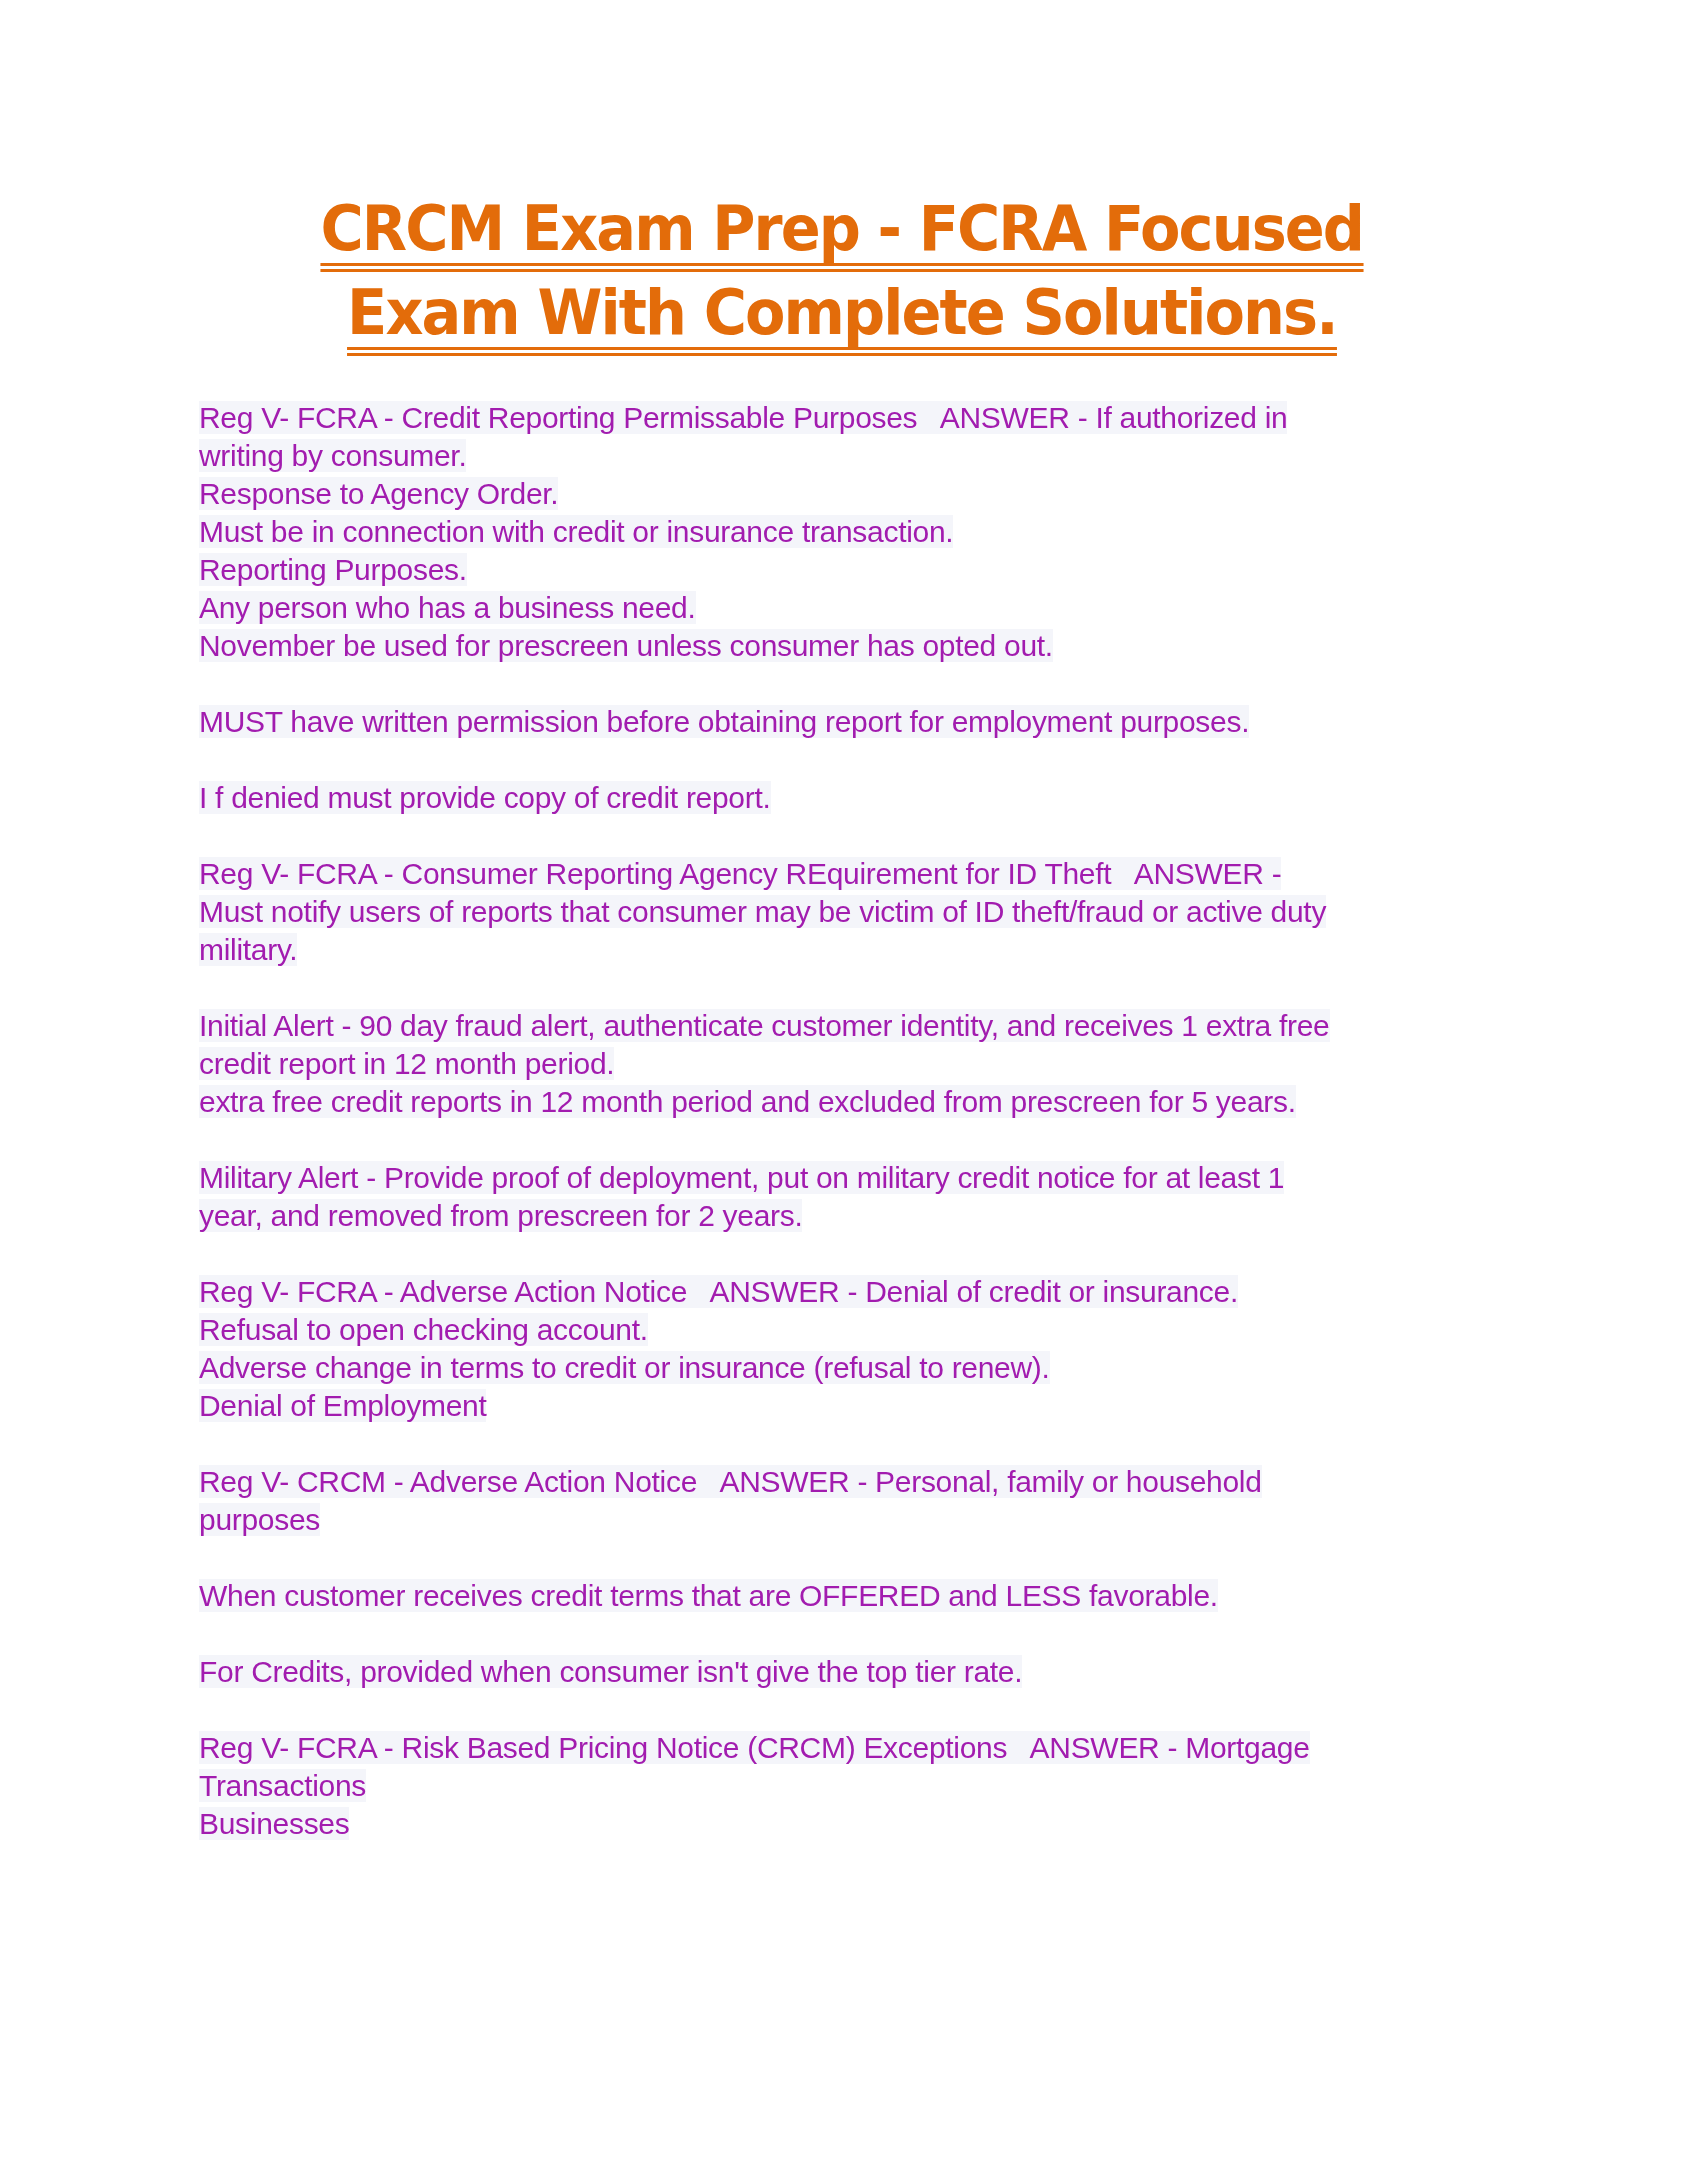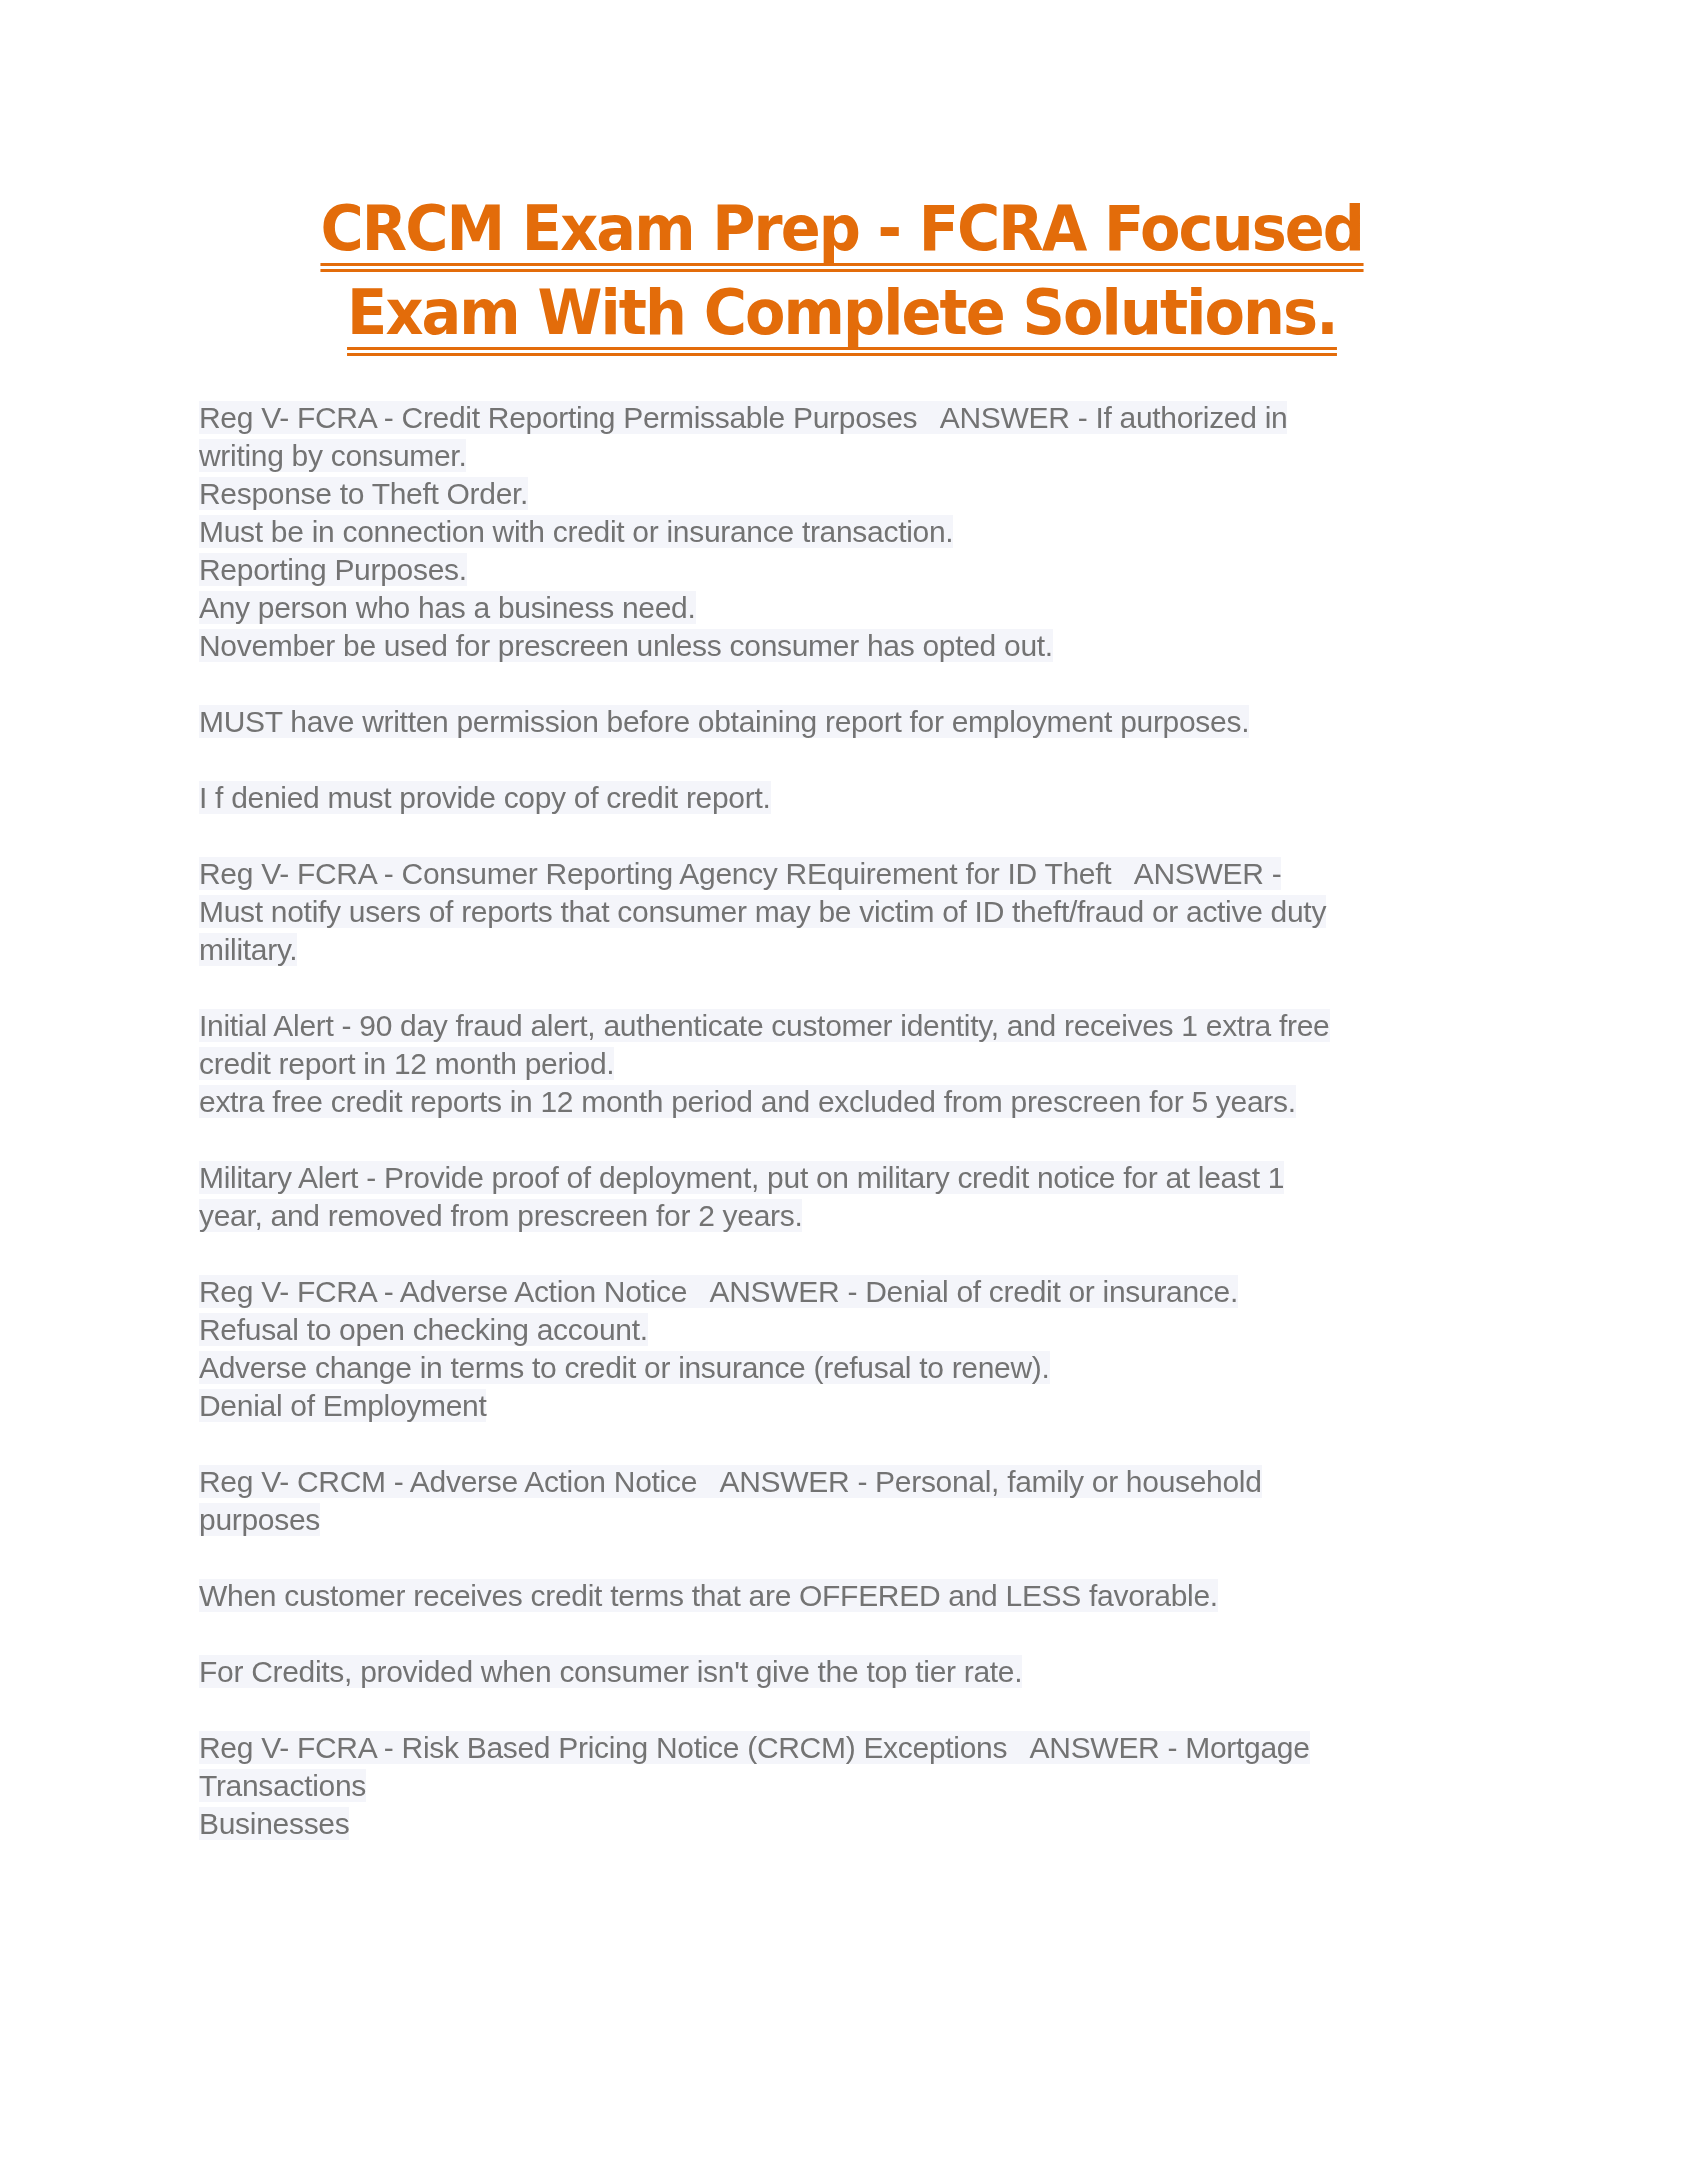--- a/index.html
+++ b/index.html
@@ -51,21 +51,21 @@
       border-bottom: 3px solid #e36c0a;
     }
     .content {
       position: absolute;
       left: 199px;
       top: 399px;
       width: 1287px;
       font-family: "Liberation Sans", sans-serif;
       font-size: 30px;
       line-height: 38px;
-      color: #737373;
+      color: #a21caf;
     }
     .para {
       margin: 0 0 38px 0;
     }
     .line {
       display: block;
     }
     .hl {
       background: #f4f5fa;
       display: inline;
@@ -81,21 +81,21 @@
   <div class="title-block">
     <div><span class="title-line">CRCM Exam Prep - FCRA Focused</span></div>
     <div><span class="title-line">Exam With Complete Solutions.</span></div>
   </div>
 
   <div class="content">
 
     <div class="para">
       <span class="line"><span class="hl">Reg V- FCRA - Credit Reporting Permissable Purposes   ANSWER - If authorized in</span></span>
       <span class="line"><span class="hl">writing by consumer.</span></span>
-      <span class="line"><span class="hl">Response to Theft Order.</span></span>
+      <span class="line"><span class="hl">Response to Agency Order.</span></span>
       <span class="line"><span class="hl">Must be in connection with credit or insurance transaction.</span></span>
       <span class="line"><span class="hl">Reporting Purposes.</span></span>
       <span class="line"><span class="hl">Any person who has a business need.</span></span>
       <span class="line"><span class="hl">November be used for prescreen unless consumer has opted out.</span></span>
     </div>
 
     <div class="para">
       <span class="line"><span class="hl">MUST have written permission before obtaining report for employment purposes.</span></span>
     </div>
 

